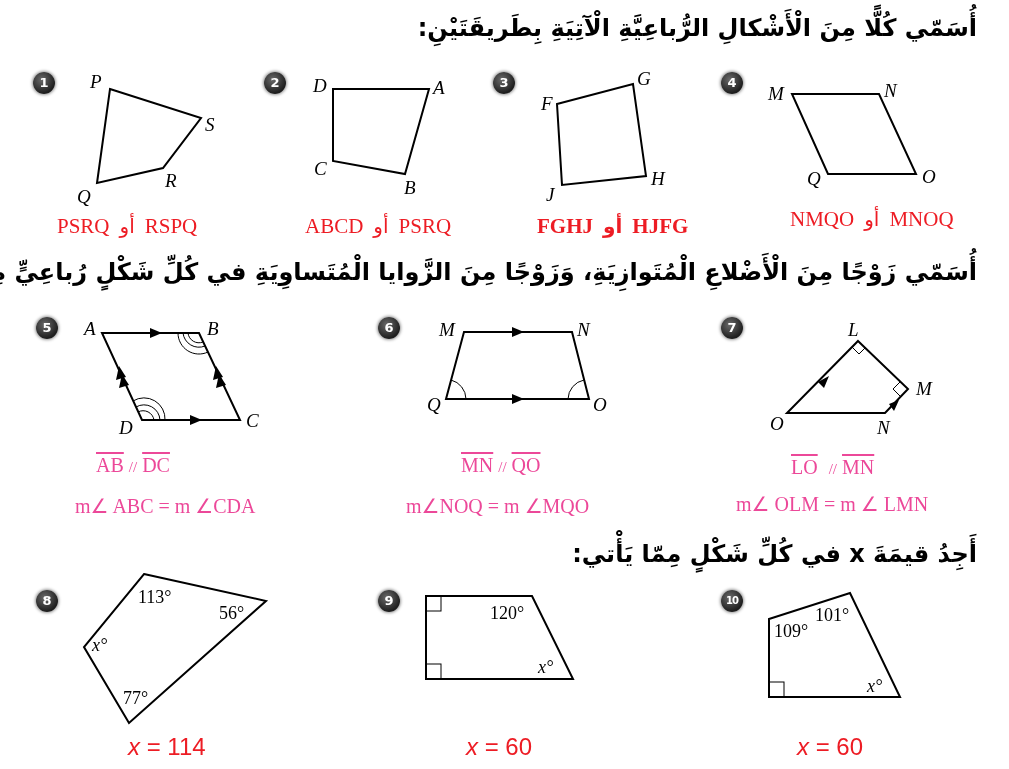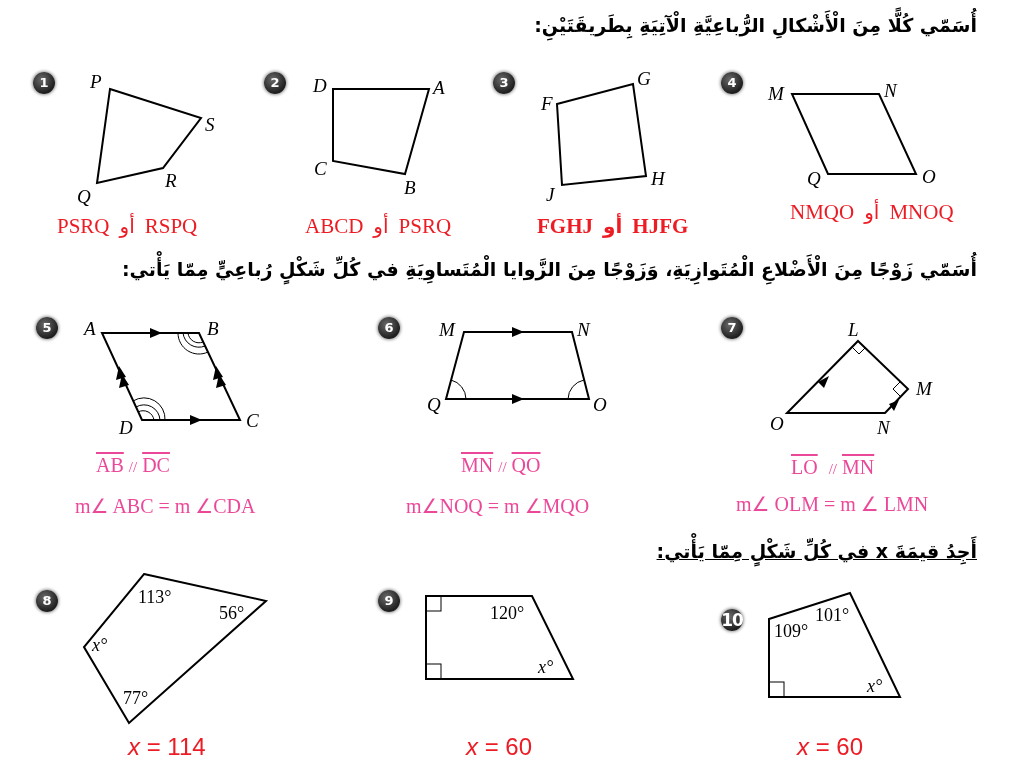--- a/index.html
+++ b/index.html
@@ -1,24 +1,24 @@
 <!DOCTYPE html>
 <html><head>
 <meta charset="utf-8">
 <style>
   html, body { margin: 0; padding: 0; background: #ffffff; }
   body { width: 1009px; height: 769px; position: relative; overflow: hidden;
          font-family: "DejaVu Serif", serif; color: #000; }
   .heading { position: absolute; direction: rtl; font-family: "DejaVu Sans", sans-serif;
-             font-weight: bold; font-size: 19px; white-space: nowrap; right: 32px; }
+             font-weight: bold; font-size: 24px; white-space: nowrap; right: 32px; }
   .badge { position: absolute; width: 22px; height: 22px; border-radius: 50%;
            background: radial-gradient(circle at 40% 35%, #6a6a6a, #1e1e1e 70%);
            box-shadow: 0 0 3px 1px #999; color: #fff; font-family: "DejaVu Sans", sans-serif;
            font-weight: bold; font-size: 13px; line-height: 22px; text-align: center; }
-  .badge.small { font-size: 17px; letter-spacing: -1px; margin-top: 19px; }
+  .badge.small { font-size: 10px; letter-spacing: -1px; }
   .answer { position: absolute; color: #ed1c24; font-family: "Liberation Serif", serif;
             font-size: 21px; white-space: nowrap; }
   .ans-or { font-family: "DejaVu Sans", sans-serif; font-size: 20px; margin: 0 10px; }
   .stmt { position: absolute; font-family: "Liberation Serif", serif; font-size: 20px;
           white-space: nowrap; color: #ec4899; }
   .ov { text-decoration: overline; }
   .xval { position: absolute; color: #ed1c24; font-family: Liberation Sans, sans-serif;
           font-size: 24px; white-space: nowrap; }
   .xval i { font-style: italic; }
   svg { position: absolute; left: 0; top: 0; overflow: visible; }
@@ -70,21 +70,21 @@
 </div>
 
 <div class="badge" style="left:721px;top:72px;">4</div>
 <svg width="1009" height="769">
   <polygon points="792,94 879,94 916,174 828,174" fill="none" stroke="#000" stroke-width="2"></polygon>
   <text class="lbl" x="768" y="100">M</text>
   <text class="lbl" x="884" y="97">N</text>
   <text class="lbl" x="922" y="183">O</text>
   <text class="lbl" x="807" y="185">Q</text>
 </svg>
-<div class="answer" style="left:790px;top:200px;text-align:right;">
+<div class="answer" style="left:790px;top:207px;text-align:right;">
   <span>NMQO</span><span class="ans-or">أو</span><span>MNOQ</span>
 </div>
 
 <div class="heading" style="top:258px;">أُسَمّي زَوْجًا مِنَ الْأَضْلاعِ الْمُتَوازِيَةِ، وَزَوْجًا مِنَ الزَّوايا الْمُتَساوِيَةِ في كُلِّ شَكْلٍ رُباعِيٍّ مِمّا يَأْتي:</div>
 
 <div class="badge" style="left:36px;top:317px;">5</div>
 <svg width="1009" height="769">
   <polygon points="102,333 199,333 240,420 142,420" fill="none" stroke="#000" stroke-width="2"></polygon>
 
   <path d="M150,328 L162,333 L150,338 Z" fill="#000"></path>
@@ -145,21 +145,21 @@
   <text class="lbl" x="877" y="434">N</text>
   <text class="lbl" x="770" y="430">O</text>
 </svg>
 <div class="stmt" style="left:791px;top:456px;">
   <span class="ov">LO</span>
   <span style="font-size:15px;margin-left:6px;">//</span>
   <span class="ov">MN</span>
 </div>
 <div class="stmt" style="left:736px;top:492px;">m∠ OLM = m ∠ LMN</div>
 
-<div class="heading" style="top:540px;text-decoration:underline;">أَجِدُ قيمَةَ x في كُلِّ شَكْلٍ مِمّا يَأْتي:</div>
+<div class="heading" style="top:540px;">أَجِدُ قيمَةَ x في كُلِّ شَكْلٍ مِمّا يَأْتي:</div>
 
 <div class="badge" style="left:36px;top:590px;">8</div>
 <svg width="1009" height="769">
   <polygon points="144,574 266,601 129,723 84,647" fill="none" stroke="#000" stroke-width="2"></polygon>
   <text class="ang" x="138" y="603">113°</text>
   <text class="ang" x="219" y="619">56°</text>
   <text class="ang" x="92" y="651" font-style="italic">x°</text>
   <text class="ang" x="123" y="704">77°</text>
 </svg>
 <div class="xval" style="left:128px;top:733px;">

